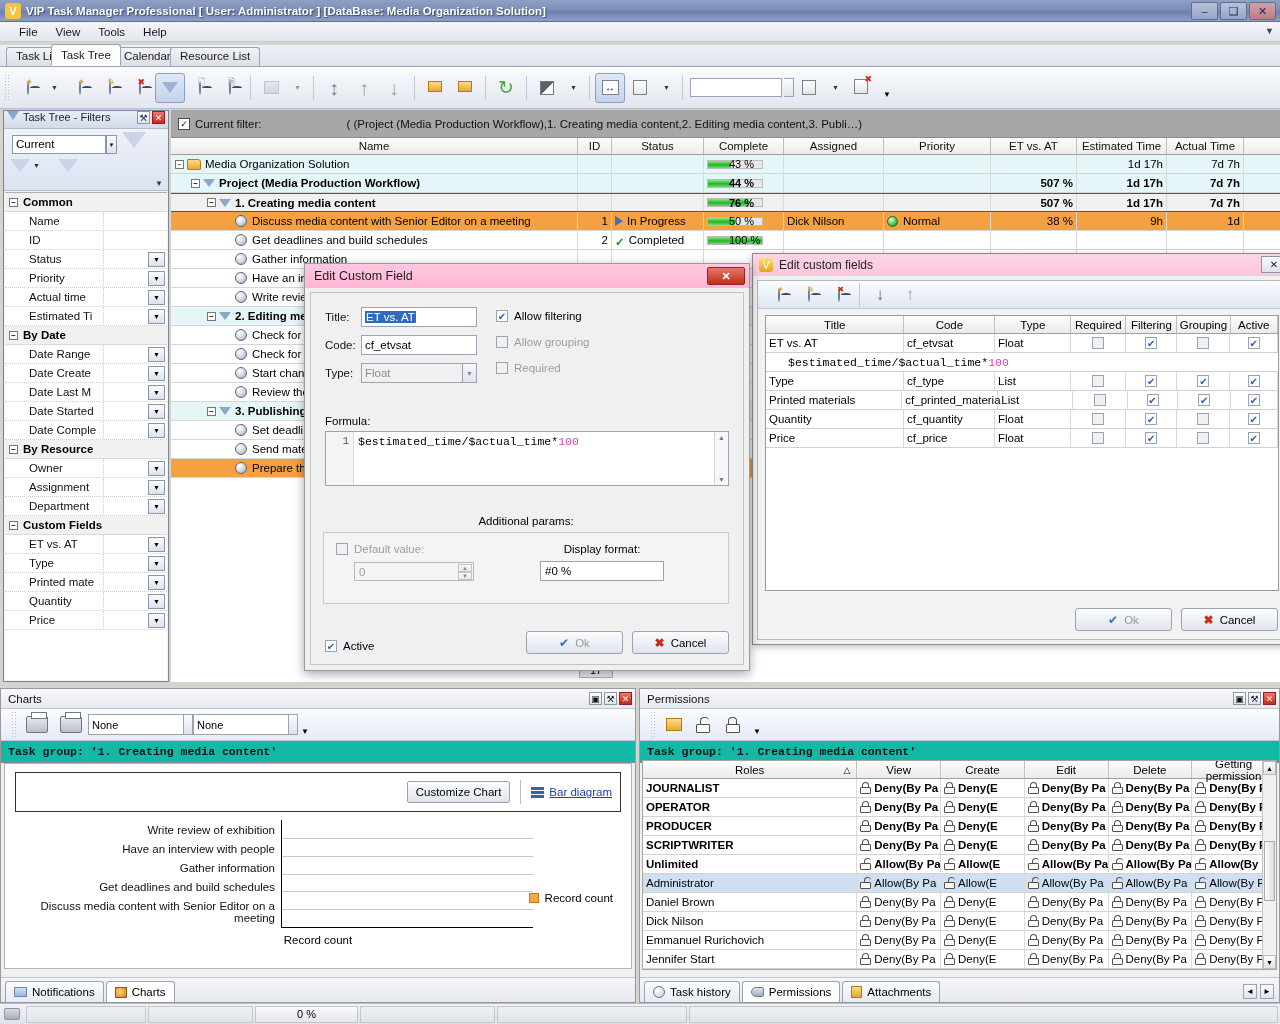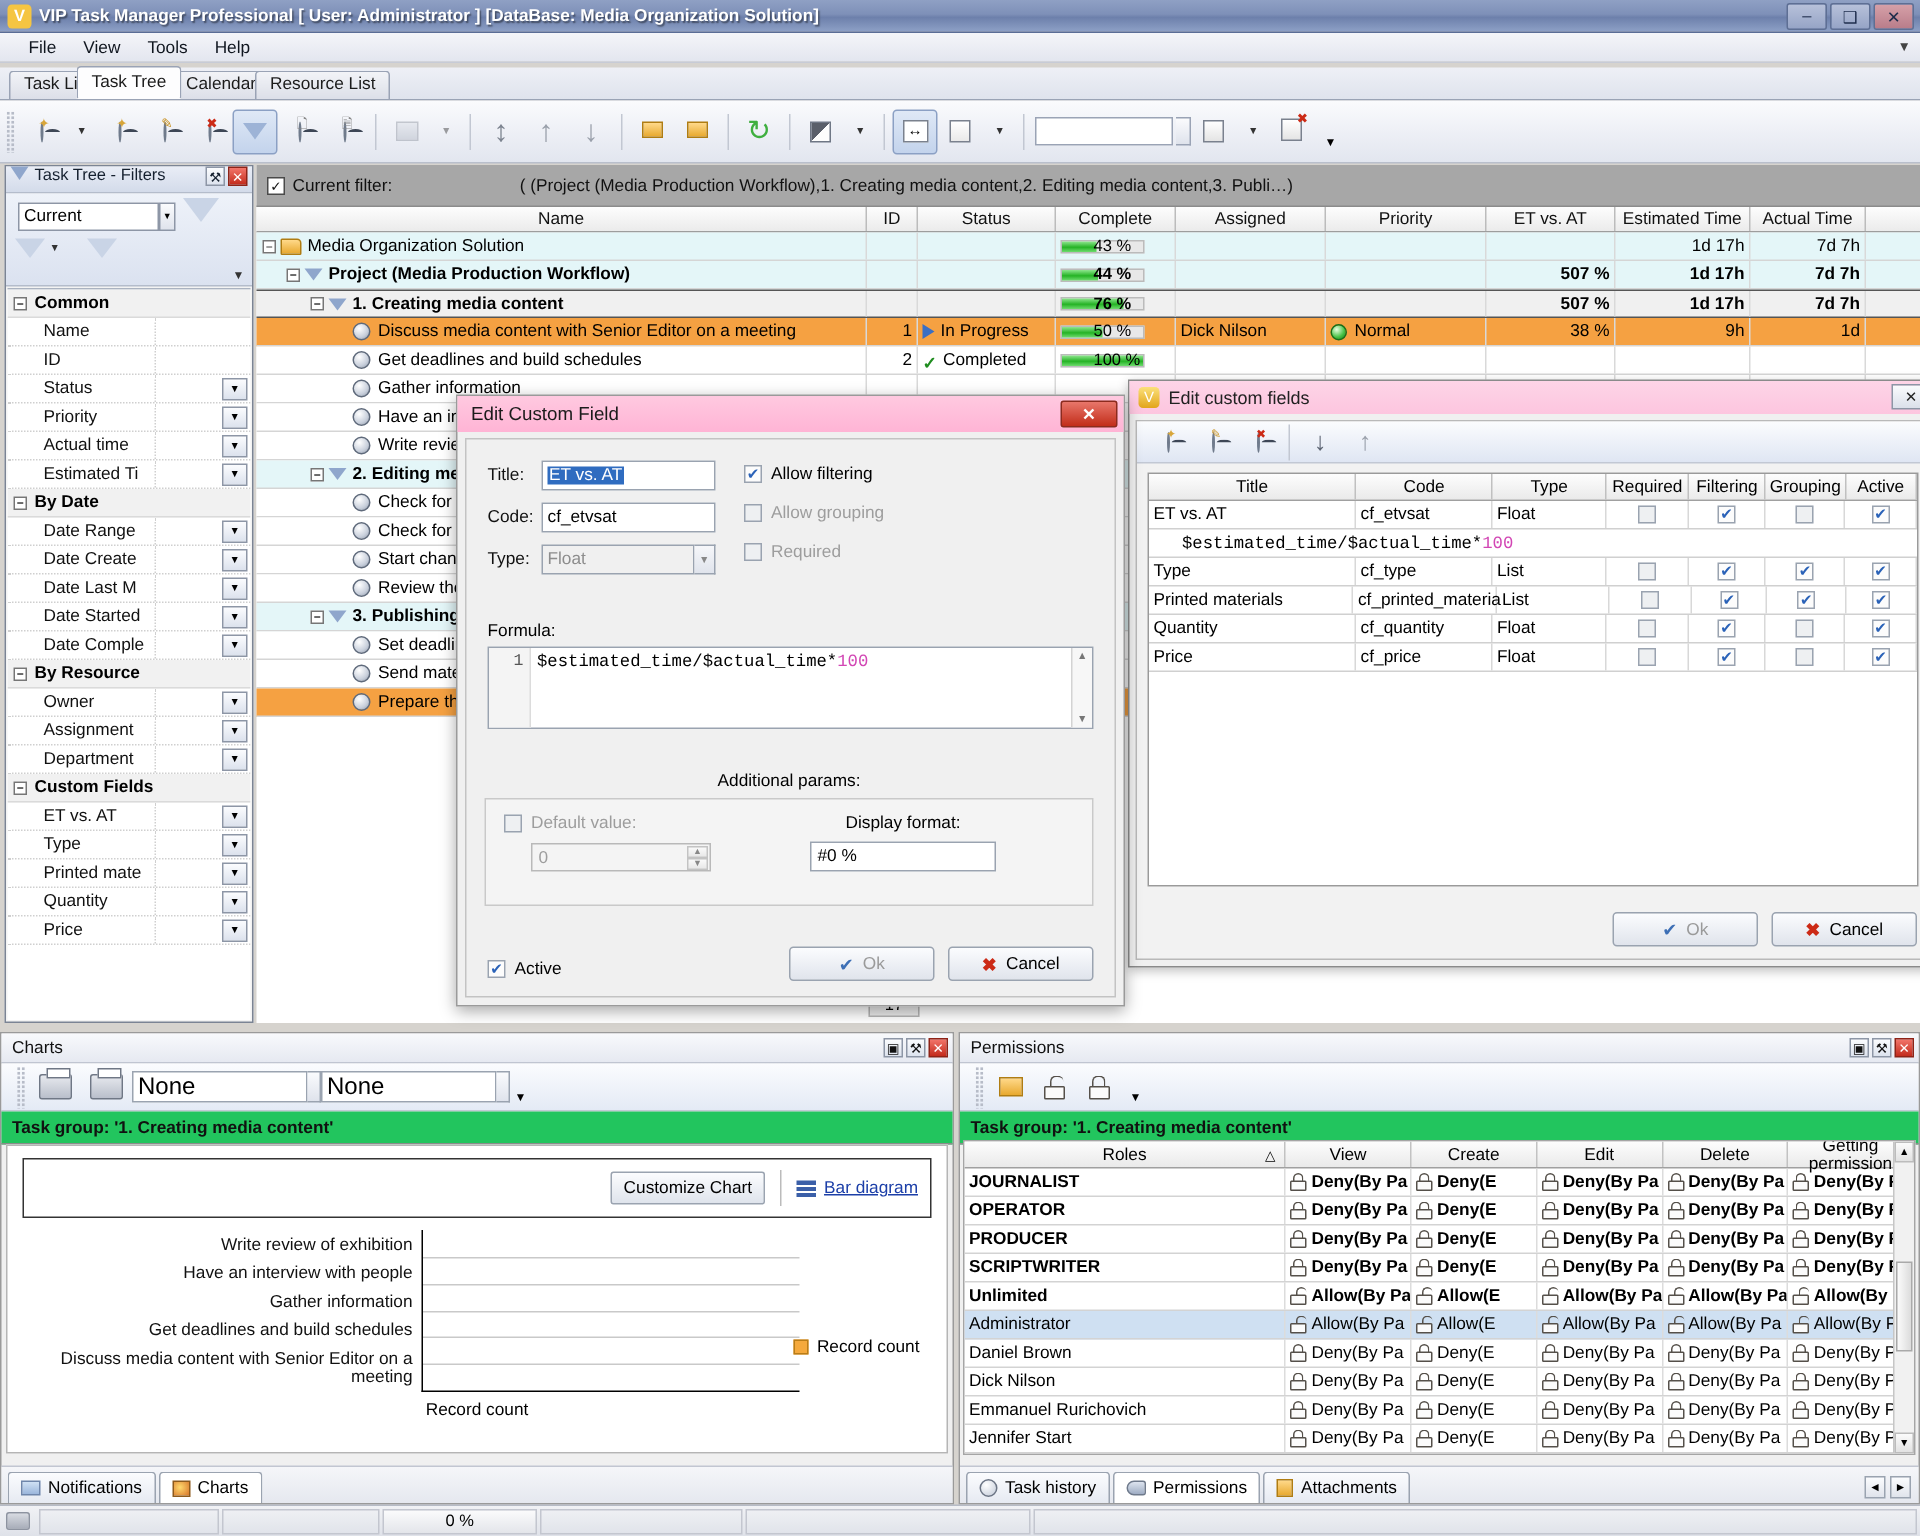--- a/index.html
+++ b/index.html
@@ -287,24 +287,24 @@
   .charts { position: absolute; left: 0; top: 688px; width: 636px; height: 315px;
       background: #f0f0f0; border: 1px solid #9a9a9a; }
   .perms { position: absolute; left: 639px; top: 688px; width: 641px; height: 315px;
       background: #f0f0f0; border: 1px solid #9a9a9a; }
   .bp-caption { height: 20px; display:flex; align-items:center; padding: 0 3px;
       background: linear-gradient(to bottom,#f8f9fc,#e6e9f1); border-bottom: 1px solid #c0c5d1;
       font-size: 11.5px; color: #111; }
   .bp-caption .t { flex: 1; margin-left: 4px; }
   .bp-toolbar { height: 32px; background: linear-gradient(to bottom,#fbfcfe,#e4eaf5);
       border-bottom: 1px solid #c3c8d4; display: flex; align-items: center; padding-left: 6px; }
-  .bp-group { height: 22px; background: #22c55e; border-bottom: 1px solid #8b8b8b;
-      display:flex; align-items:center; padding-left: 7px; font-weight: bold; font-size: 11.5px; color:#111; }
-  .none-combo { width: 117px; height: 21px; border: 1px solid #9aa3b0; background: #fff;
-      font-size: 16px; padding: 3px 3px; display:flex; align-items:center; }
+  .bp-group { height: 22px; background: #14b8a6; border-bottom: 1px solid #8b8b8b;
+      display:flex; align-items:center; padding-left: 7px; font-weight: bold; font-size: 11.5px; color:#111;font-family:Liberation Mono, monospace; }
+  .none-combo { width: 96px; height: 21px; border: 1px solid #9aa3b0; background: #fff;
+      font-size: 11px; padding: 3px 3px; display:flex; align-items:center; }
   .none-btn { width: 9px; height: 21px; border:1px solid #9aa3b0; border-left:none;
       background: linear-gradient(to bottom,#fafbfd,#dfe3ec); }
   .printer { width: 22px; height: 17px; background: linear-gradient(to bottom,#e7e9ee,#b9bfcb);
       border: 1px solid #6f7785; border-radius: 2px; position: relative; margin: 0 6px; }
   .printer:before { content:""; position:absolute; left:4px; top:-5px; width:14px; height:5px;
       background:#fff; border:1px solid #6f7785; }
   .chart-area { position:absolute; left: 3px; top: 74px; right: 3px; bottom: 33px;
       background: #fff; border: 1px solid #b5b5b5; }
   .chart-topbar { position: absolute; left: 10px; right: 10px; top: 8px; height: 40px;
       border: 1px solid #333; display:flex; align-items:center; justify-content:flex-end; padding-right: 8px; gap: 10px;}

